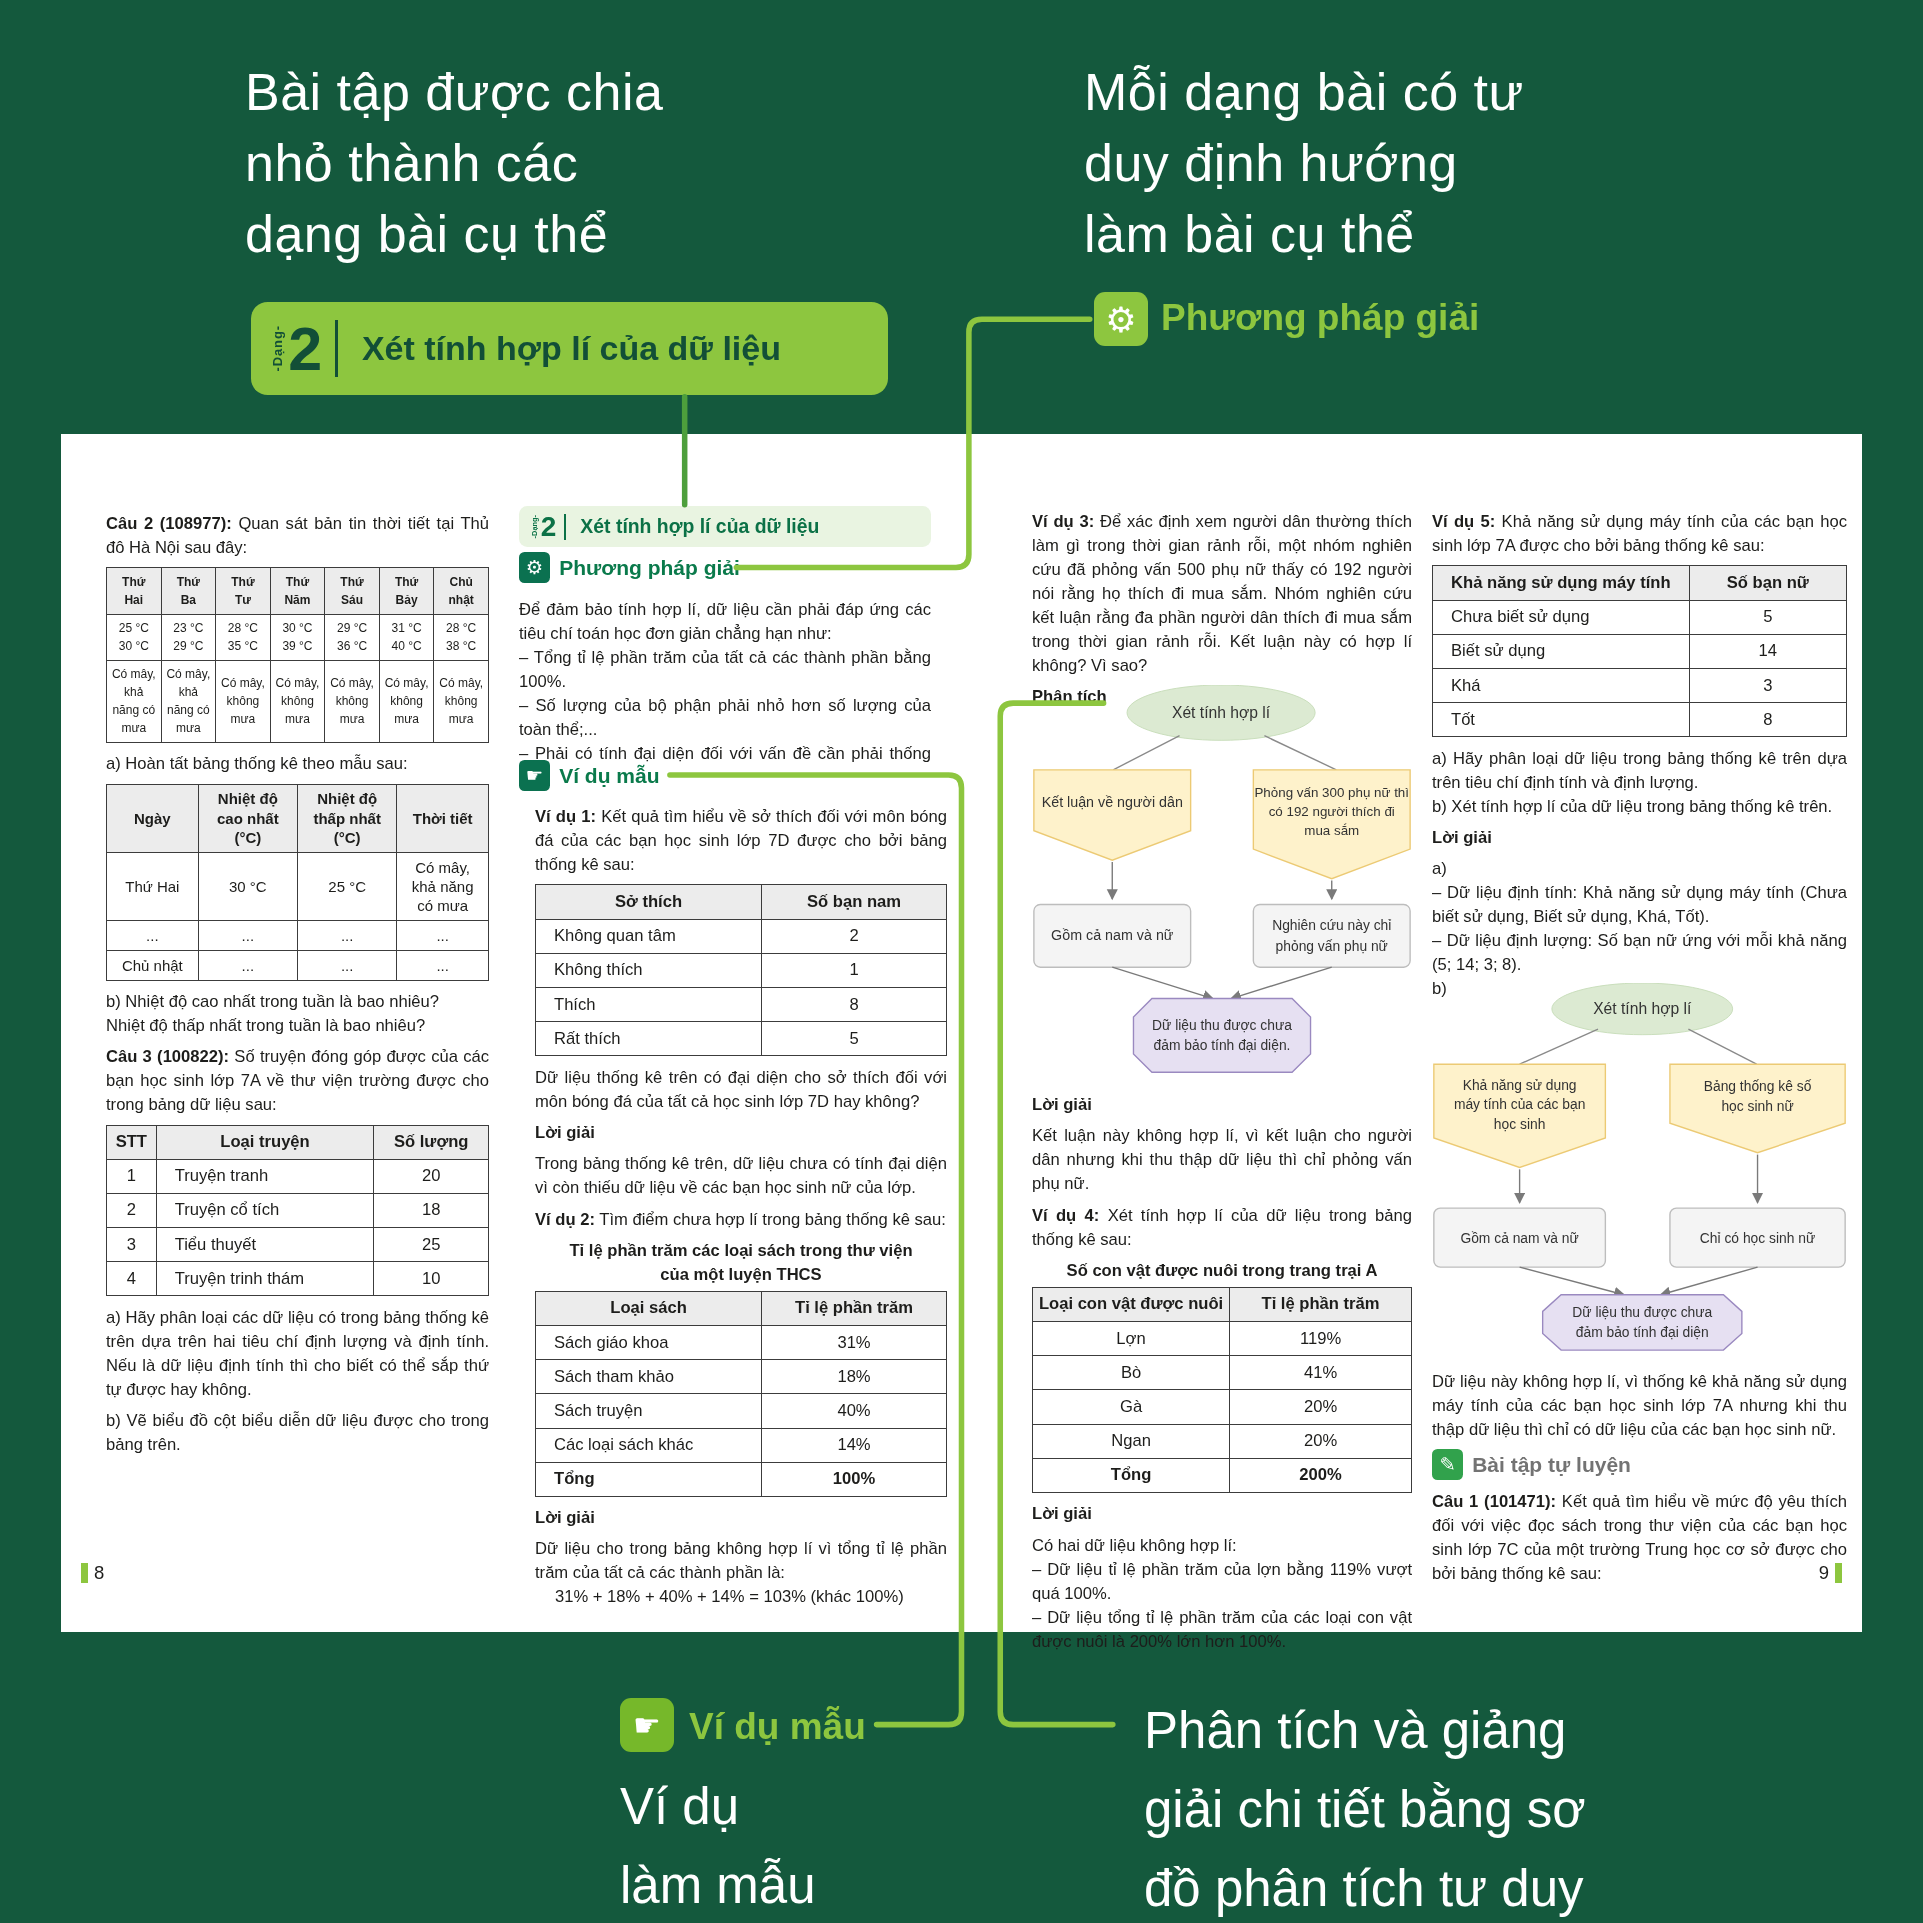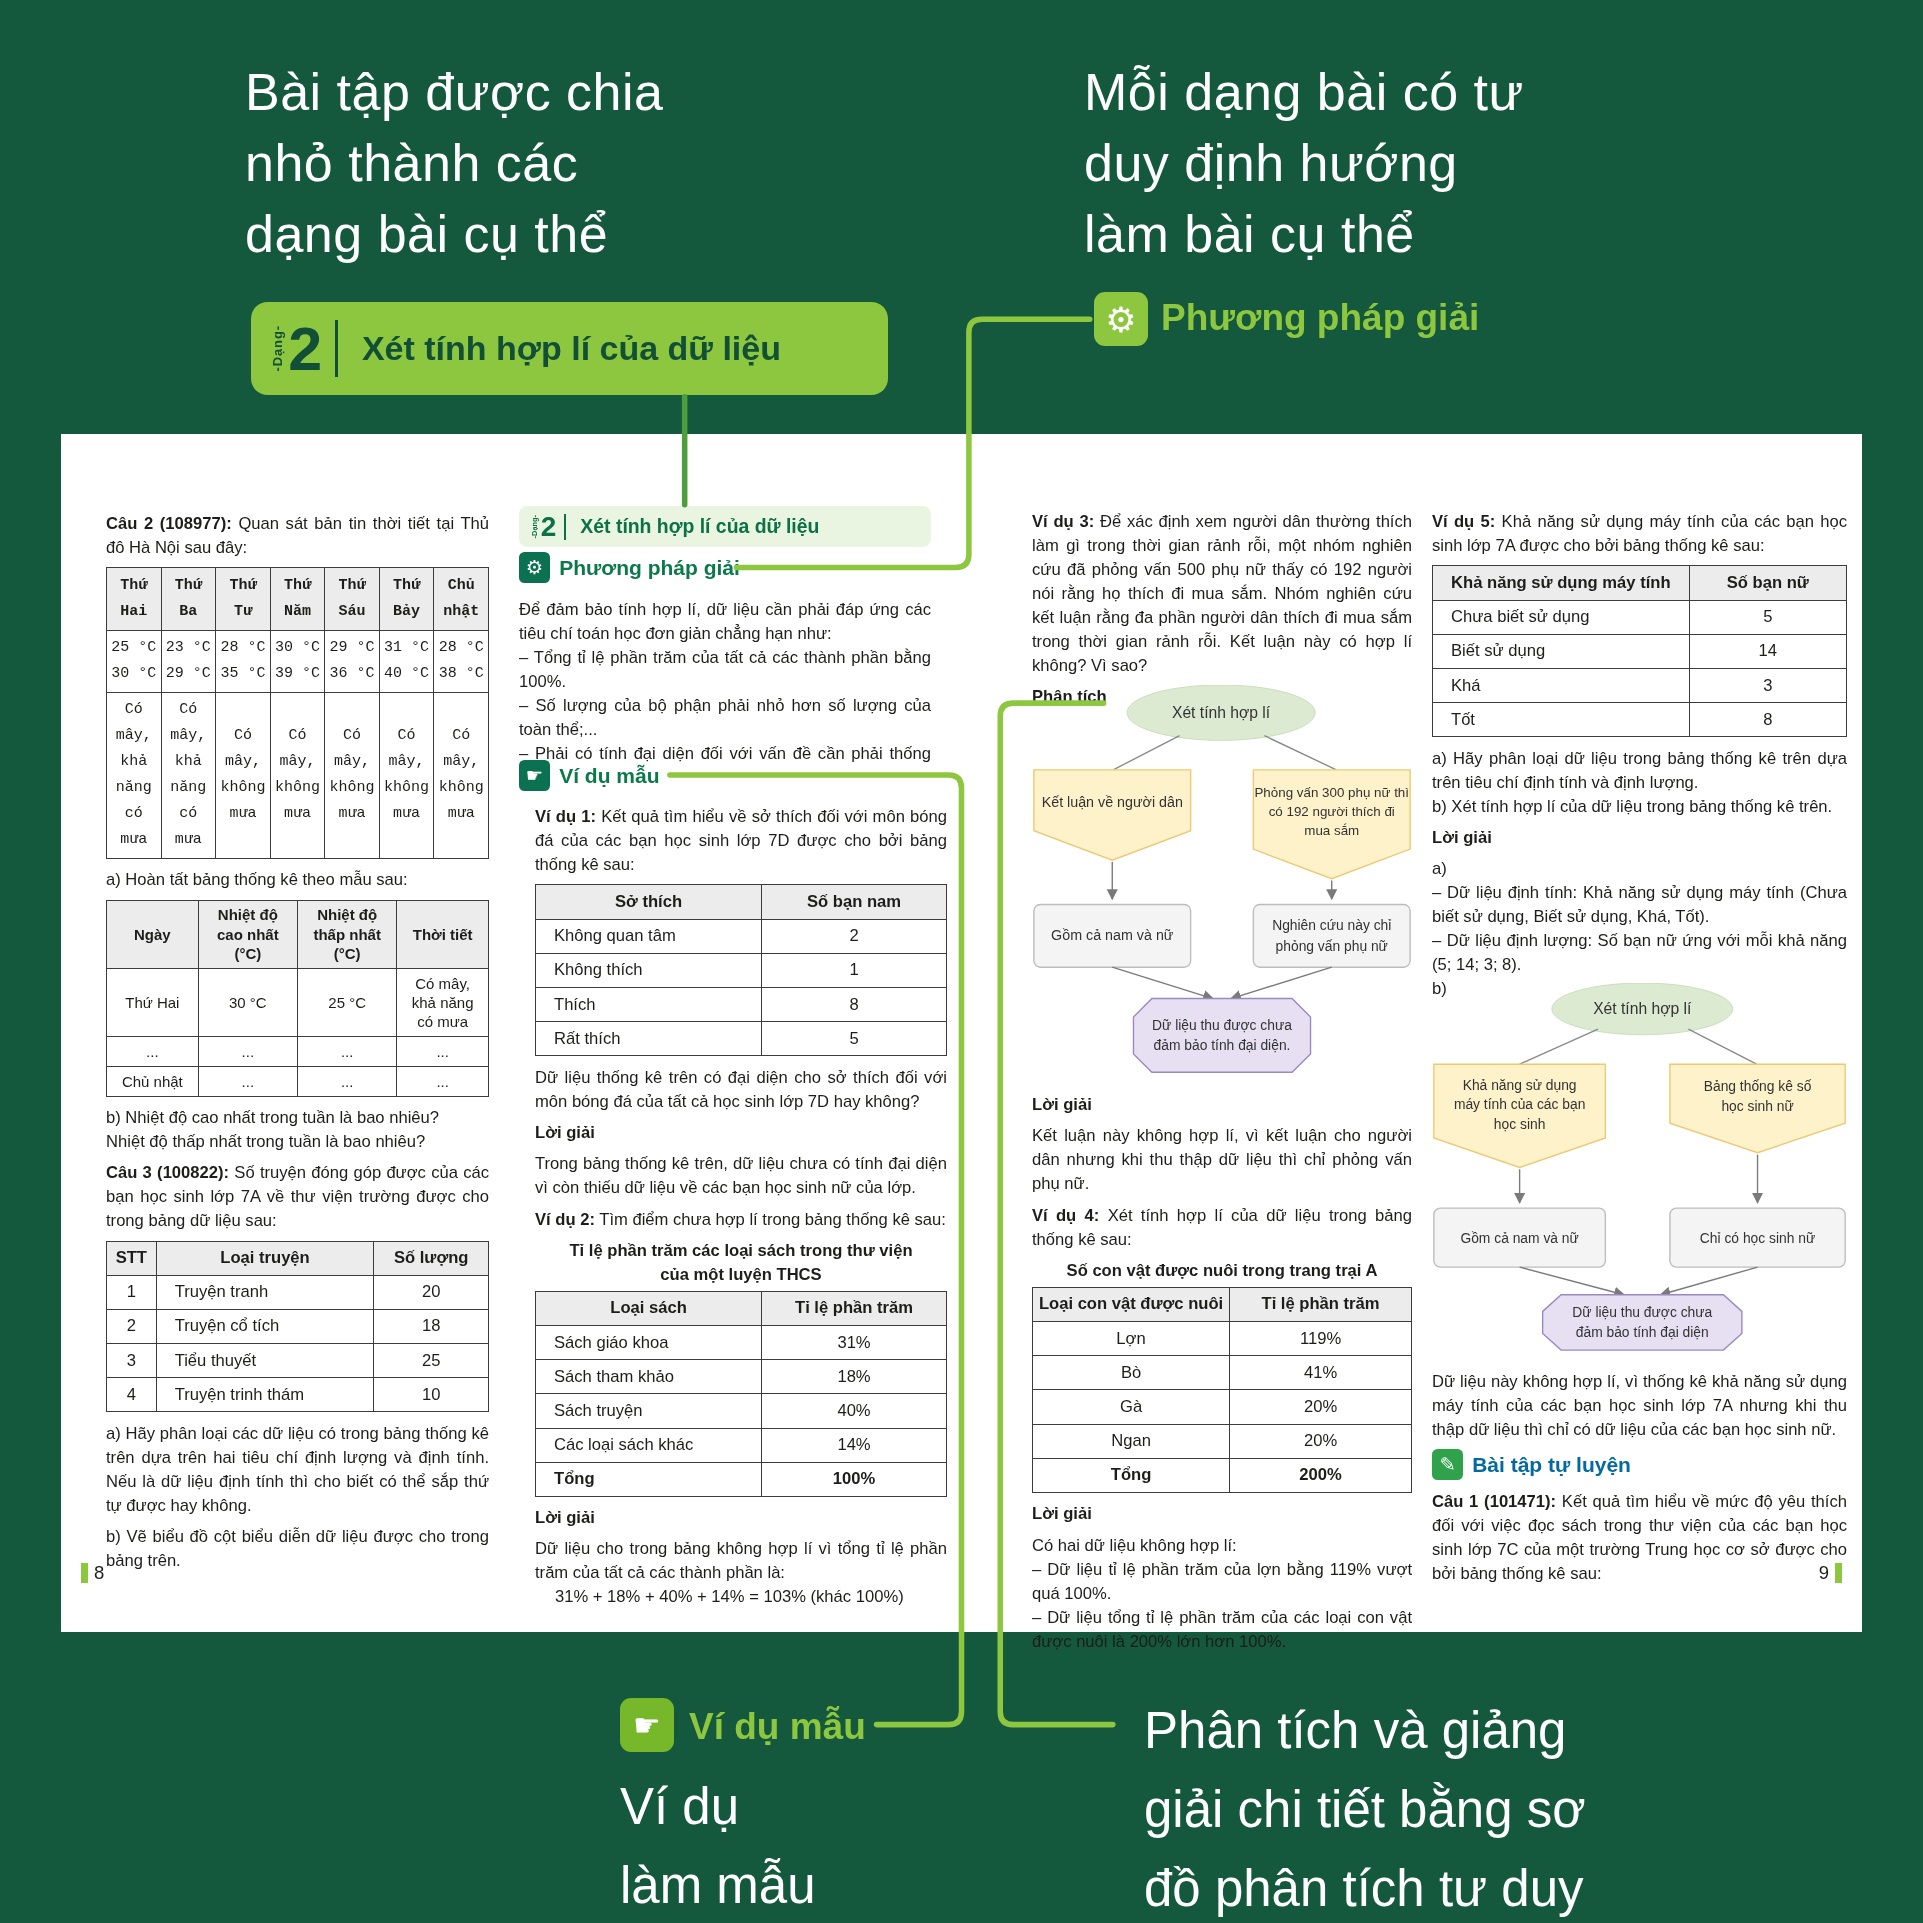--- a/index.html
+++ b/index.html
@@ -29,39 +29,39 @@
   .col p{margin:0 0 7.4px 0;}
   .pre{white-space:pre-line;}
   .ctitle{text-align:center;font-weight:700;margin:1.8px 0 3.7px 0;}
   .lg{font-weight:700;text-align:left;margin:1.8px 0 3.7px 0;}
   .formula{text-align:left;padding-left:20px;}
   table{border-collapse:collapse;width:100%;margin:3.7px 0 9.2px 0;table-layout:fixed;}
   th,td{border:1.4px solid #3c3c3c;padding:4.6px 5.5px;vertical-align:middle;}
   th{background:#ececec;font-weight:700;text-align:center;}
   td{text-align:center;}
   td.l{text-align:left;padding-left:18px;}
-  .wx{font-size:15px;line-height:26px;font-family:Liberation Mono, monospace;}
+  .wx{font-size:12px;line-height:18px;}
   .wx th,.wx td{padding:4.6px 2.8px;}
   .t2{font-size:15px;line-height:19.4px;}
   .bold-cell{font-weight:700;}
   
   .small-badge{
     width:412px;height:41px;background:#e9f4e1;border-radius:8.3px;display:flex;align-items:center;
     padding:0 0 0 11px;box-sizing:border-box;color:#0b7146;
   }
   .small-badge .side{writing-mode:vertical-rl;transform:rotate(180deg);font-size:7.4px;font-weight:700;}
   .small-badge .num{font-size:28px;font-weight:700;margin:0 7.4px 0 1.8px;}
   .small-badge .divider{width:1.8px;height:26px;background:#0b7146;margin-right:14.8px;}
   .small-badge .ttl{font-size:19.4px;font-weight:700;}
   .icon-heading{display:flex;align-items:center;gap:9.2px;height:31px;}
   .icon-heading .sq{width:31px;height:31px;border-radius:5.5px;background:#0b7150;display:flex;align-items:center;justify-content:center;flex:0 0 31px;}
   .icon-heading .sq span{color:#fff;font-size:19.4px;line-height:1;}
   .icon-heading .lbl{font-size:21px;font-weight:700;color:#0a7a4b;}
   .icon-heading.luyen .sq{background:#31a24c;}
-  .icon-heading.luyen .lbl{color:#0369a1;}
+  .icon-heading.luyen .lbl{color:#737373;}
   .pagenum{font-size:18.5px;color:#1d1d1b;display:flex;align-items:center;gap:5.5px;}
   .pagenum .bar{width:7.4px;height:20px;background:#8dc63f;display:inline-block;}
   
   svg text{font-family:"Liberation Sans",sans-serif;fill:#333;}
 </style>
 </head>
 <body>
 
 <div class="abs hero-title" style="left:245px;top:57px;">
   <div>Bài tập được chia</div>

